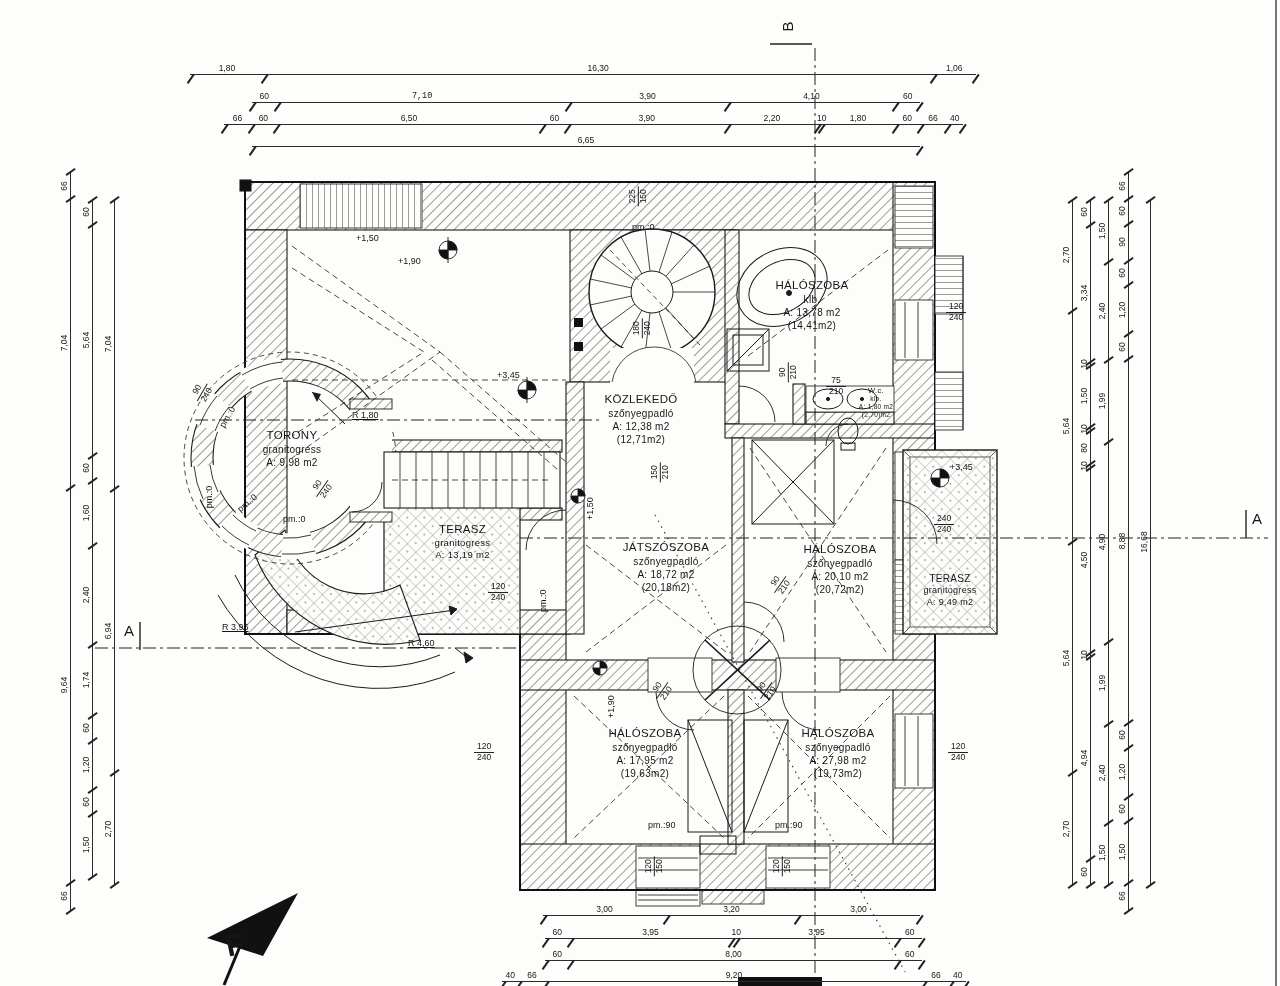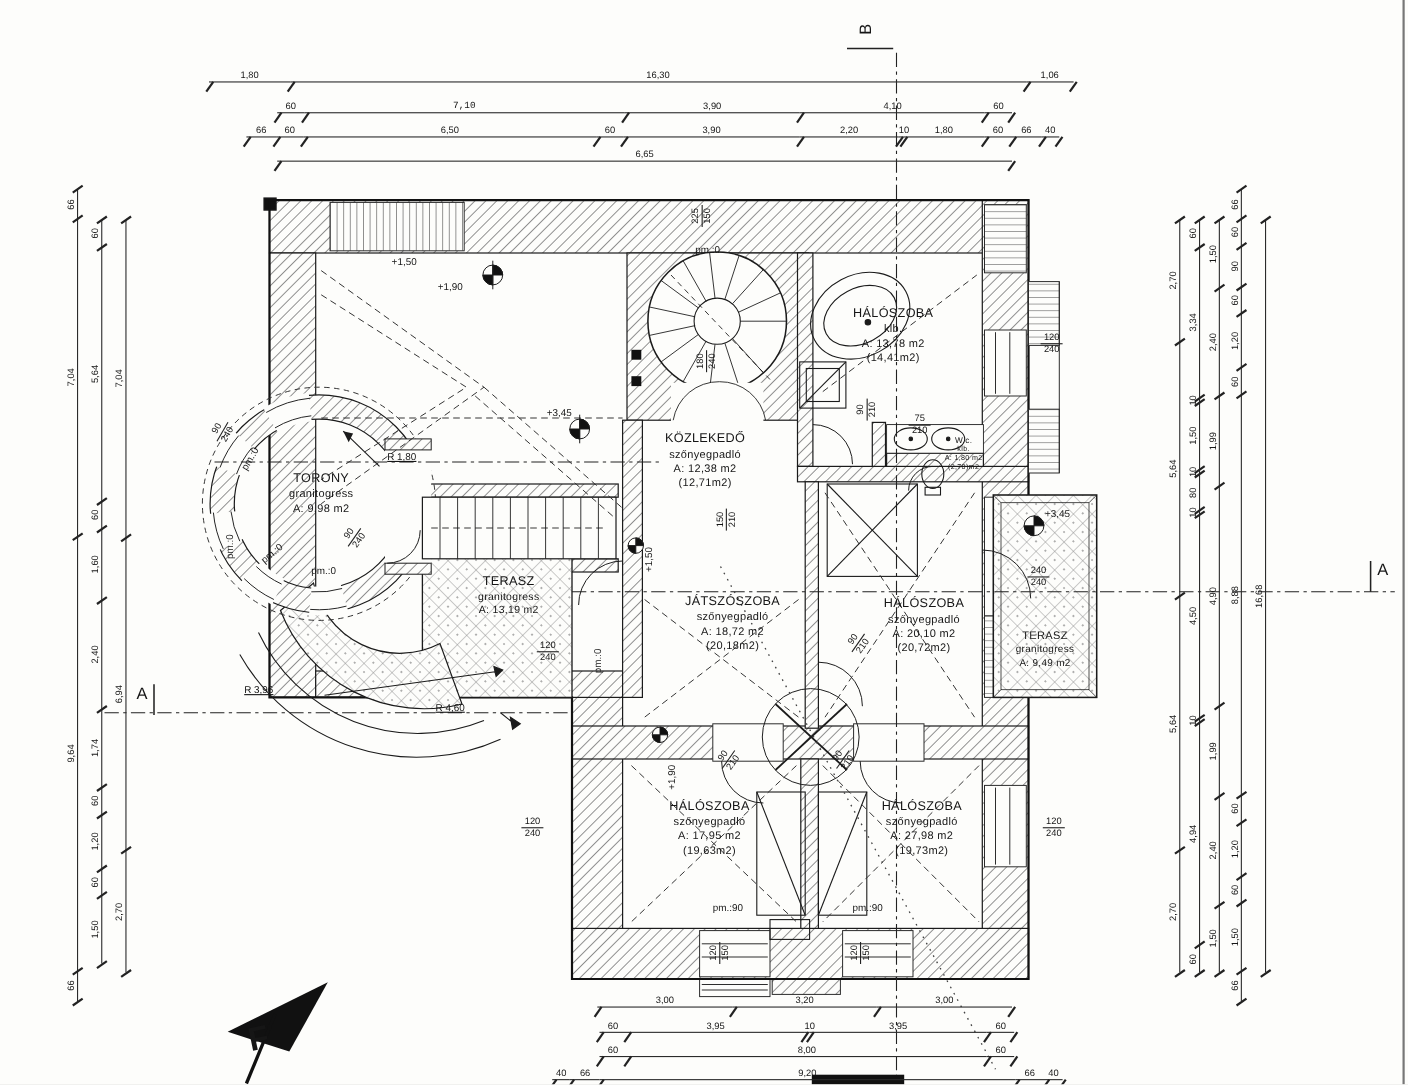--- a/index.html
+++ b/index.html
@@ -623,21 +623,21 @@
       <span>szőnyegpadló</span>
   <span>A: 12,38 m2</span>
       <span>(12,71m2)</span>
 </div>
 <div class="room" style="left:742px;top:278px;width:140px">
   <span class="rn">HÁLÓSZOBA</span>
       <span>klb.</span>
   <span>A: 13,78 m2</span>
       <span>(14,41m2)</span>
 </div>
-<div class="room sm" style="left:848px;top:396px;width:56px">
+<div class="room sm" style="left:848px;top:386px;width:56px">
   <span class="rn">W.c.</span>
       <span>klb.</span>
   <span>A: 1,80 m2</span>
       <span>(2,70)m2</span>
 </div>
 <div class="room" style="left:222px;top:428px;width:140px">
   <span class="rn">TORONY</span>
       <span>granitogress</span>
   <span>A: 9,98 m2</span>
 </div>
@@ -671,21 +671,21 @@
 </div>
 <div class="room" style="left:768px;top:726px;width:140px">
   <span class="rn">HÁLÓSZOBA</span>
       <span>szőnyegpadló</span>
   <span>A: 27,98 m2</span>
       <span>(19,73m2)</span>
 </div>
 
 <div class="lbl runder" style="left:352px;top:410px">R 1,80</div>
 <div class="lbl runder" style="left:222px;top:622px">R 3,96</div>
-<div class="lbl runder" style="left:396px;top:638px">R 4,60</div>
+<div class="lbl runder" style="left:408px;top:638px">R 4,60</div>
 
 <div class="lbl" style="left:356px;top:233px">+1,50</div>
 <div class="lbl" style="left:398px;top:256px">+1,90</div>
 <div class="lbl" style="left:497px;top:370px">+3,45</div>
 <div class="lbl vert" style="left:585px;top:520px">+1,50</div>
 <div class="lbl vert" style="left:606px;top:718px">+1,90</div>
 <div class="lbl" style="left:950px;top:462px">+3,45</div>
 
 <div class="lbl" style="left:632px;top:222px">pm.:0</div>
 <div class="lbl" style="left:216px;top:412px;transform:rotate(-60deg)">pm.:0</div>

